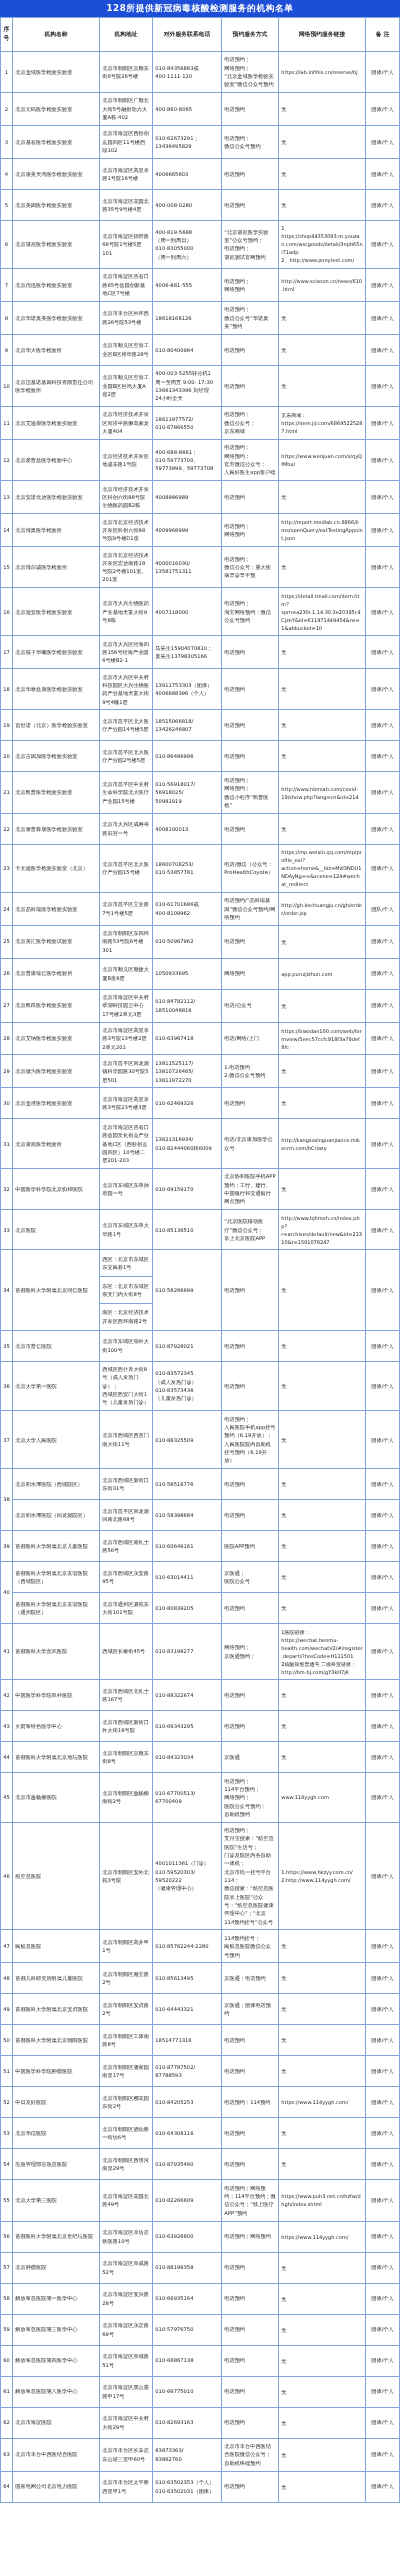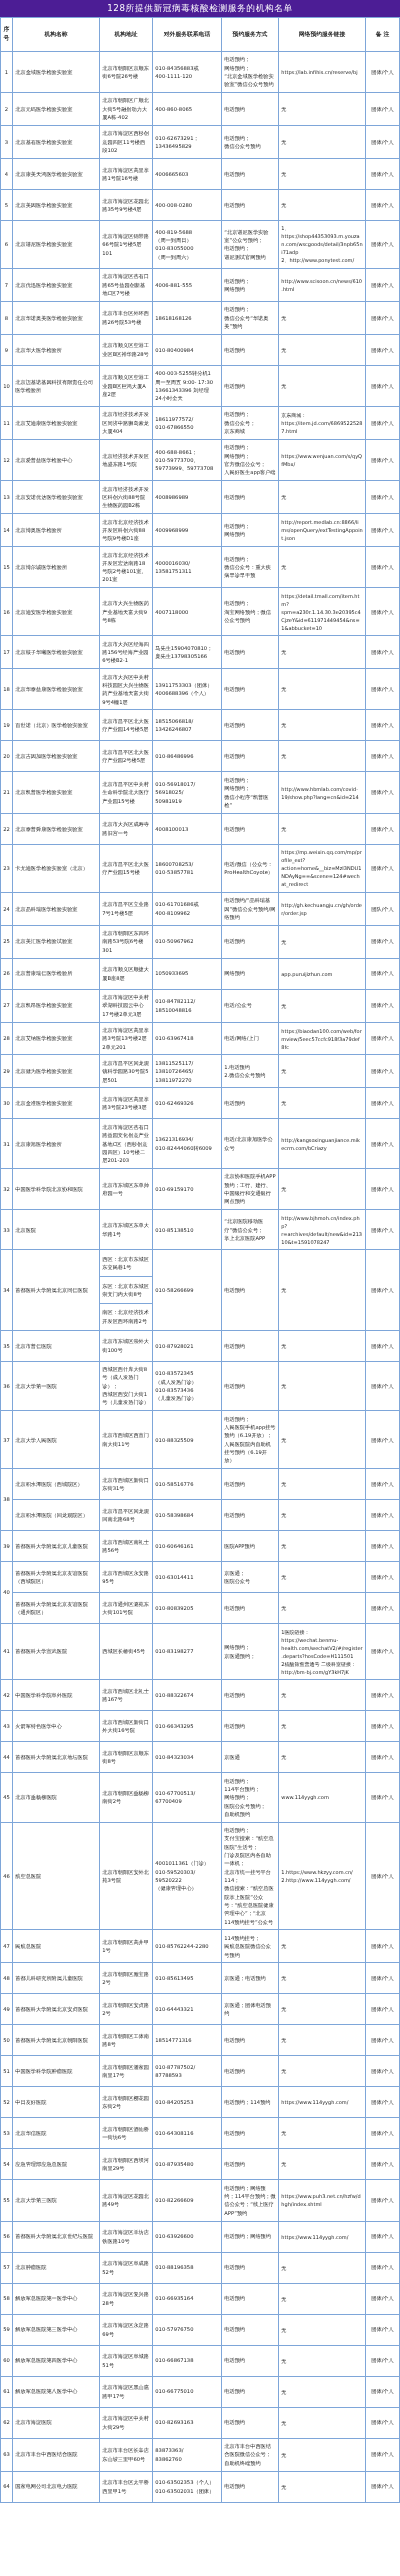--- a/index.html
+++ b/index.html
@@ -1,19 +1,19 @@
 <!DOCTYPE html>
 <html style="font-size:9.3px"><head>
 <meta charset="utf-8">
 <style>
   html,body{margin:0;padding:0;background:#ffffff;}
   body{width:400px;font-family:"DejaVu Sans","Liberation Sans",sans-serif;color:#1f1f1f;position:relative;}
   .page{width:400px;position:relative;}
   .title-bar{
-    background:#4c1d95;color:#ffffff;font-weight:normal;font-size:8.7px;
+    background:#1d4ed8;color:#ffffff;font-weight:bold;font-size:8.7px;
     text-align:center;padding:2.9px 0 2.3px 0;letter-spacing:0.6px;
   }
   table{width:400px;border-collapse:collapse;table-layout:fixed;background:#fff;}
   col.w-seq{width:12px;} col.w-name{width:87px;} col.w-addr{width:53px;}
   col.w-phone{width:69px;} col.w-book{width:57px;} col.w-link{width:87px;} col.w-note{width:34px;}
   th,td{
     border:0.6px solid #7ea6d9;
     font-size:5.2px;line-height:1.6;
     padding:3.5px 2.3px;vertical-align:middle;
     word-wrap:break-word;overflow-wrap:break-word;

